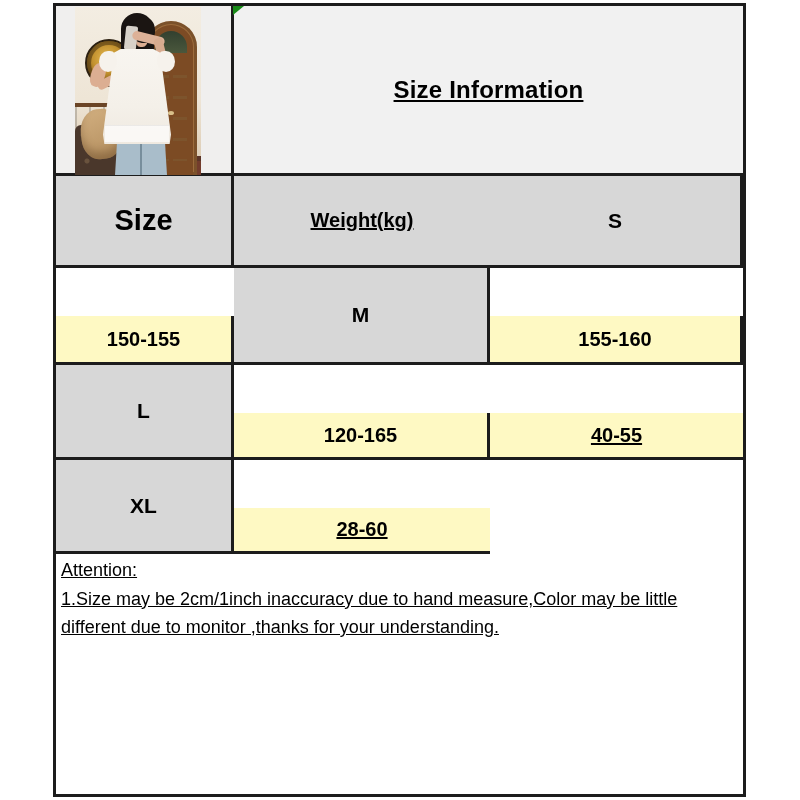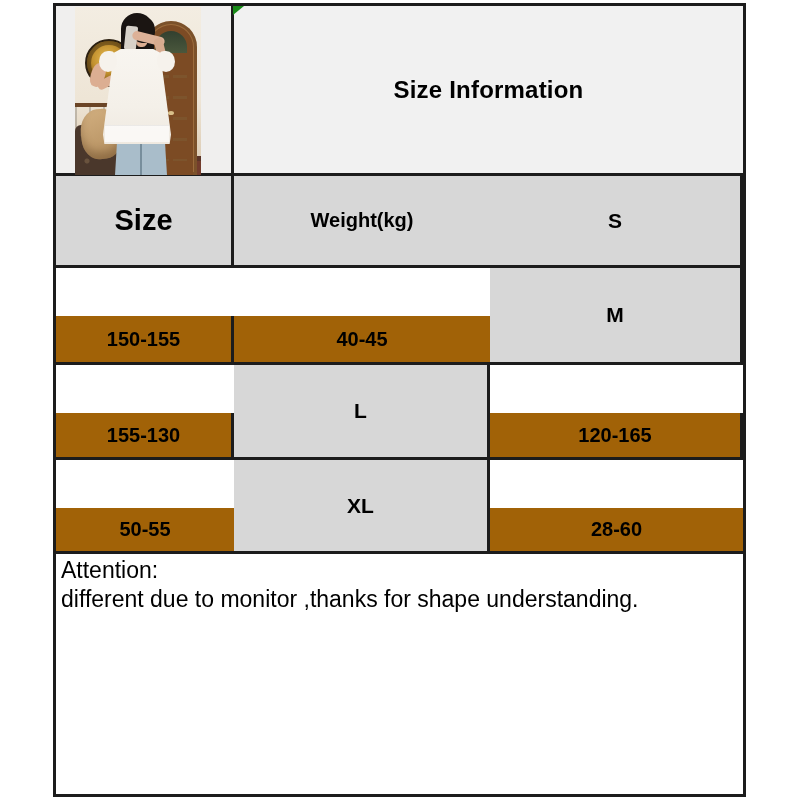--- a/index.html
+++ b/index.html
@@ -16,36 +16,36 @@
     grid-template-columns:178px 256px auto;
     grid-template-rows:170px 92px 97px 95px 94px 97px auto;
   }
   .cell{
     box-sizing:border-box;
     border-right:3px solid #1c1c1c;
     border-bottom:3px solid #1c1c1c;
     display:flex;align-items:center;justify-content:center;
     color:#000;text-align:center;
   }
-  .last-col{border-right:none;}
+  .last-col{border-right:none;text-decoration:underline;}
   .title-cell{
     grid-column:2 / 4;background:#f1f1f1;position:relative;
     font-size:24px;font-weight:bold;letter-spacing:.2px;
   }
   .photo-cell{background:#f0efee;align-items:flex-start;justify-content:flex-start;}
   .hdr{background:#d7d7d7;font-weight:bold;font-size:20px;}
   .hdr-size{font-size:29px;}
   .label-cell{background:#d7d7d7;font-weight:bold;font-size:21px;}
-  .data-cell{background:#a16207;font-weight:bold;font-size:20px;margin-top:48px;}
+  .data-cell{background:#fef9c3;font-weight:bold;font-size:20px;margin-top:48px;}
   .attention-cell{
     grid-column:1 / 4;border-bottom:none;background:#ffffff;
     align-items:flex-start;justify-content:flex-start;text-align:left;
     padding:2px 8px 0 5px;
   }
-  .attention-text{font-size:23px;line-height:28.5px;color:#000;}
+  .attention-text{font-size:18px;line-height:28.5px;color:#000;}
   .corner-marker{
     position:absolute;left:-1px;top:0;width:0;height:0;
     border-top:9px solid #188a18;border-right:11px solid transparent;
   }
   
   .photo{
     position:relative;width:126px;height:168px;margin:1px 0 0 19px;
     overflow:hidden;background:linear-gradient(180deg,#f3ede2 0%,#eee5d6 55%,#e3d5c0 78%,#d9c9b2 100%);
   }
   .scene{position:absolute;inset:0;filter:blur(.4px);}
@@ -148,32 +148,32 @@
   <div class="cell title-cell last-col">
     <span class="corner-marker"></span>
     <span>Size Information</span>
   </div>
 
   <div class="cell hdr hdr-size">Size</div>
   <div class="cell hdr last-col">Weight(kg)</div>
 
   <div class="cell label-cell">S</div>
   <div class="cell data-cell">150-155</div>
-  <div class="cell data-cell last-col">40-45</div>
 
   <div class="cell label-cell">M</div>
-  <div class="cell data-cell">155-130</div>
+  <div class="cell data-cell">155-160</div>
 
   <div class="cell label-cell">L</div>
   <div class="cell data-cell">120-165</div>
-  <div class="cell data-cell last-col">50-55</div>
+  <div class="cell data-cell last-col">40-55</div>
 
   <div class="cell label-cell">XL</div>
   <div class="cell data-cell last-col">28-60</div>
 
   <div class="cell attention-cell last-col">
     <div class="attention-text">
       <div>Attention:</div>
-      <div>different due to monitor ,thanks for shape understanding.</div>
+      <div>1.Size may be 2cm/1inch inaccuracy due to hand measure,Color may be little</div>
+      <div>different due to monitor ,thanks for your understanding.</div>
     </div>
   </div>
 
 </div>
 
 </body></html>

